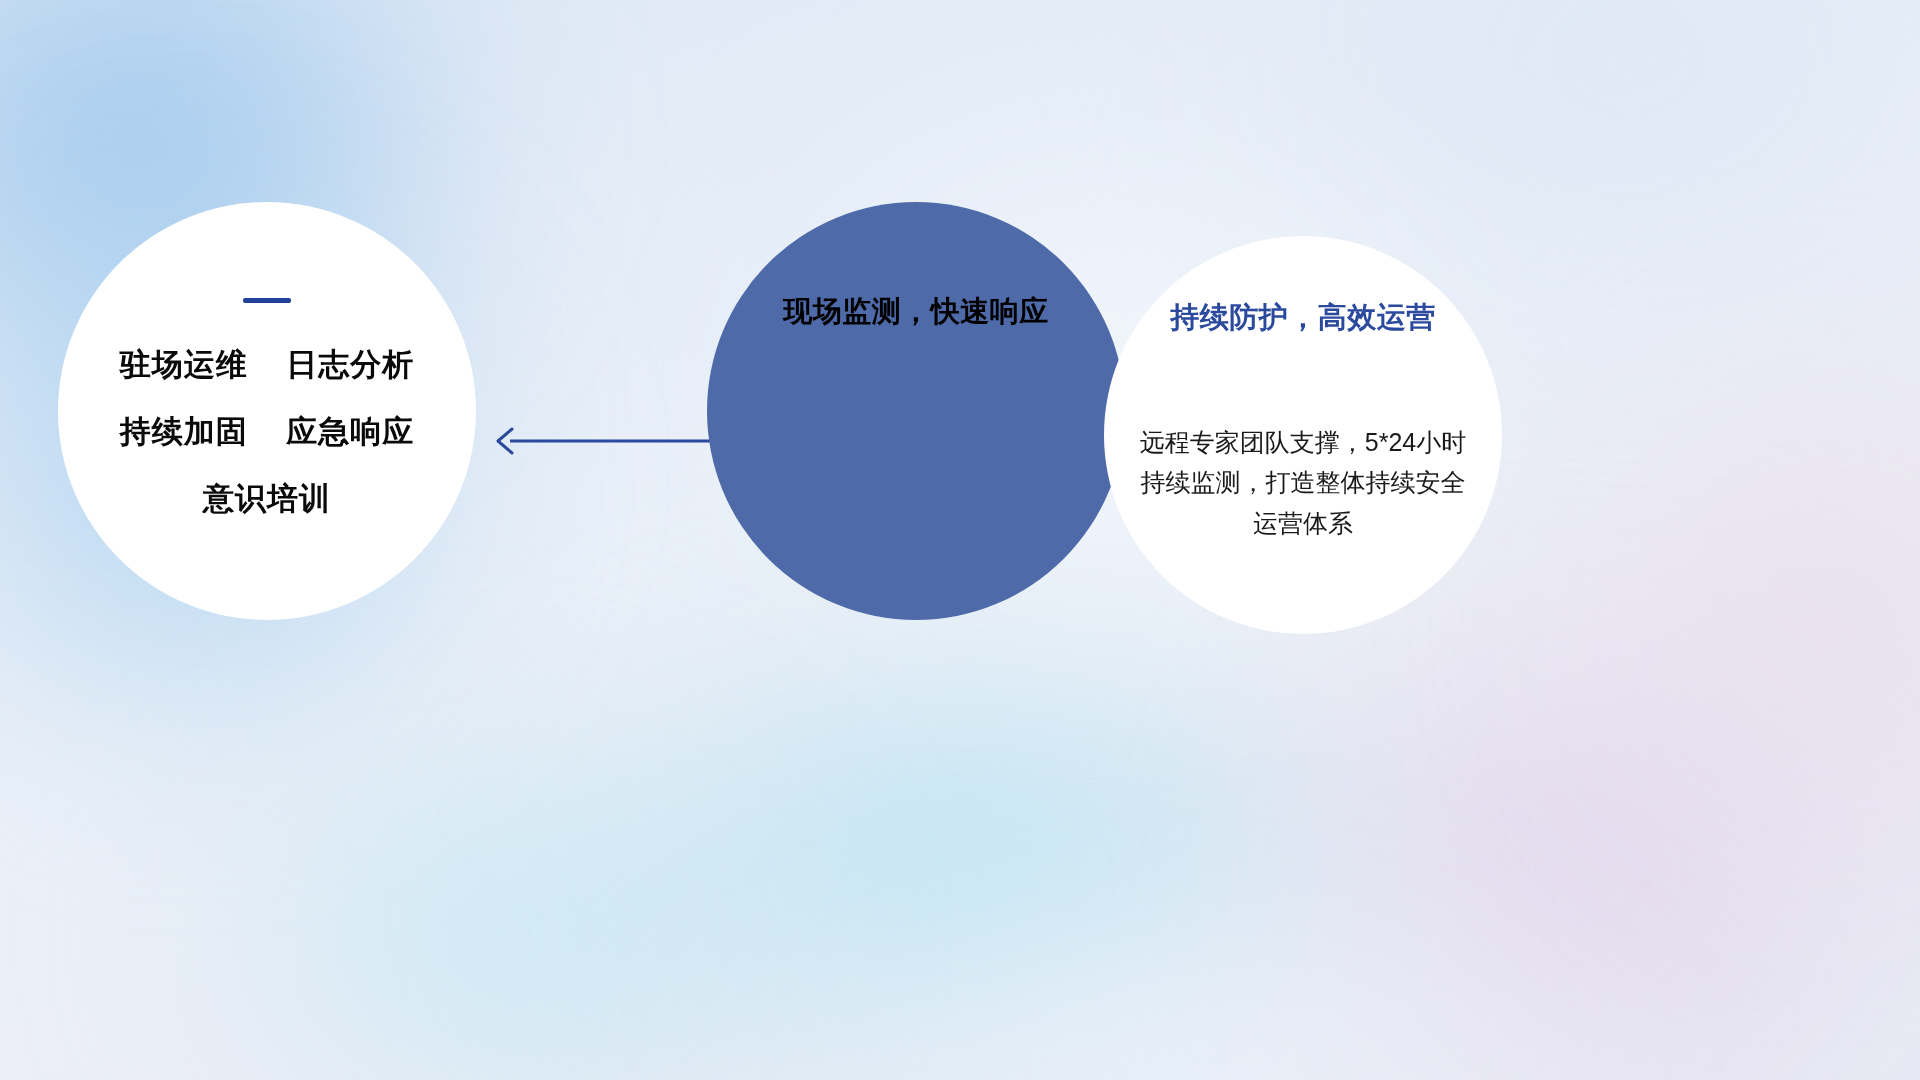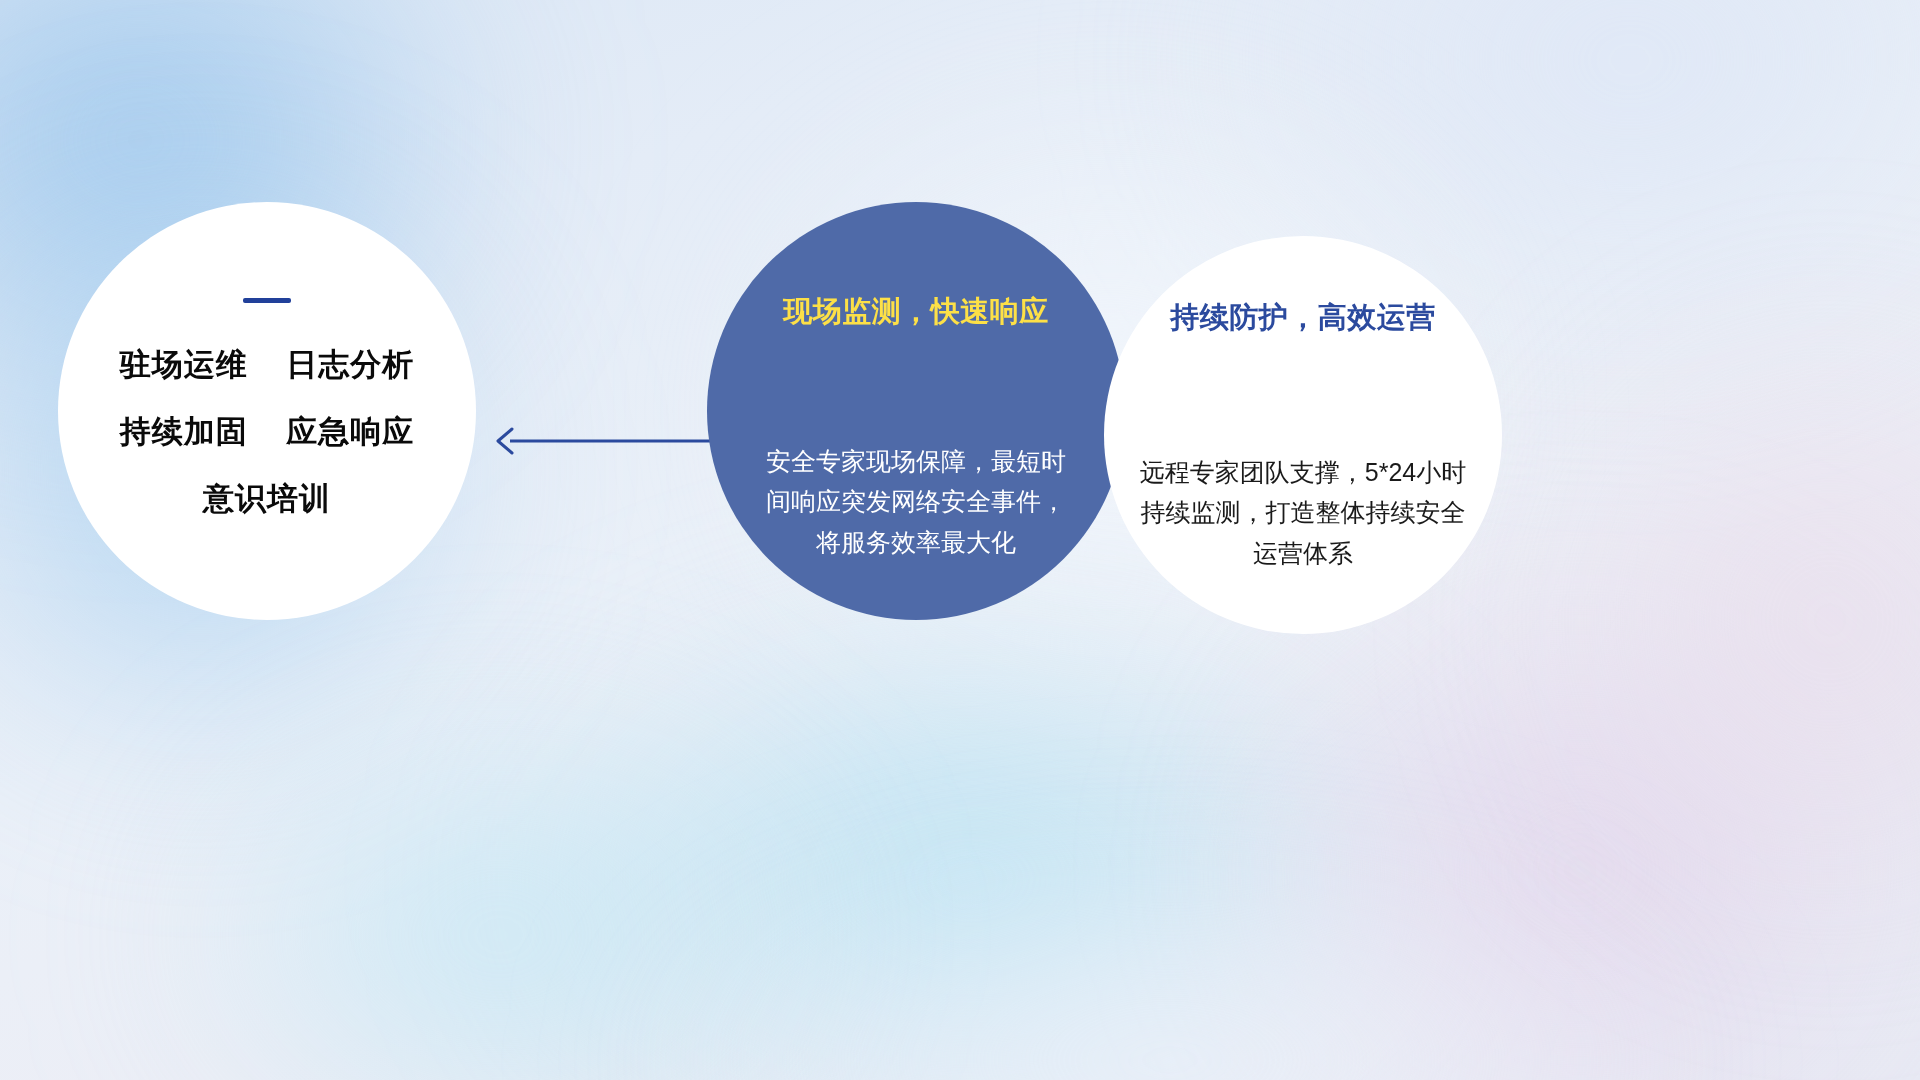--- a/index.html
+++ b/index.html
@@ -132,24 +132,24 @@
   .mid-inner {
     position: absolute;
     left: 0; right: 0;
     top: 94px;
     padding: 0 26px;
     box-sizing: border-box;
   }
   .mid-title {
     font-size: 29px;
     font-weight: bold;
-    color: #fde047;
+    color: #000000;
     letter-spacing: 0.5px;
     line-height: 1.1;
-    margin-bottom: 113px;
+    margin-bottom: 74px;
     white-space: nowrap;
   }
   .mid-body {
     font-size: 25px;
     color: #ffffff;
     line-height: 1.62;
     font-weight: normal;
     max-width: 300px;
     margin: 0 auto;
     text-align: center;
@@ -162,21 +162,21 @@
     top: 66px;
     padding: 0 24px;
     box-sizing: border-box;
   }
   .right-title {
     font-size: 29px;
     font-weight: bold;
     color: #2b4a9e;
     letter-spacing: 0.5px;
     line-height: 1.1;
-    margin-bottom: 118px;
+    margin-bottom: 88px;
     white-space: nowrap;
   }
   .right-body {
     font-size: 25px;
     color: #1a1a1a;
     line-height: 1.62;
     max-width: 330px;
     margin: 0 auto;
     text-align: center;
   }
@@ -216,21 +216,20 @@
       <div class="accent-dash"></div>
       <div class="kw-line">驻场运维    日志分析</div>
       <div class="kw-line">持续加固    应急响应</div>
       <div class="kw-line">意识培训</div>
     </div>
   </div>
 
   <div class="circle circle-mid">
     <div class="mid-inner">
       <div class="mid-title">现场监测，快速响应</div>
-      <div class="mid-body">安全专家现场保障，最短时间响应突发网络安全事件，将服务效率最大化</div>
     </div>
   </div>
 
   <div class="circle circle-right">
     <div class="right-inner">
       <div class="right-title">持续防护，高效运营</div>
       <div class="right-body">远程专家团队支撑，5*24小时持续监测，打造整体持续安全运营体系</div>
     </div>
   </div>
 

